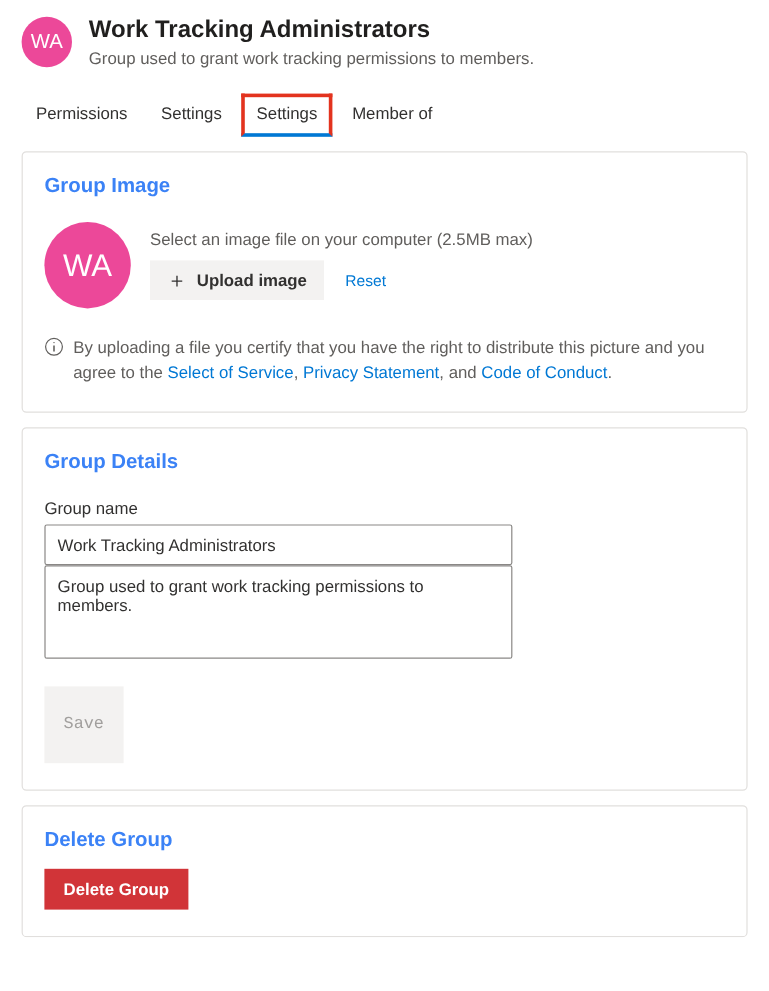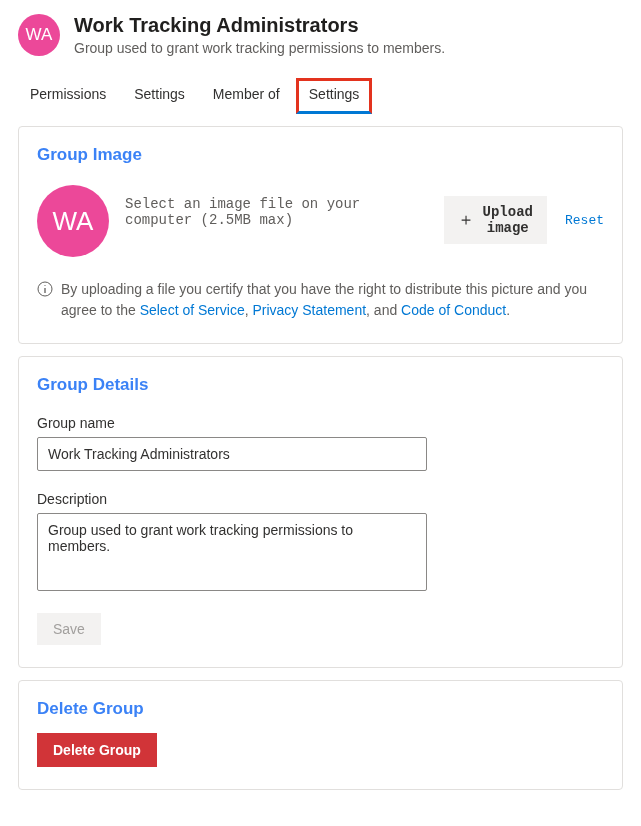--- a/index.html
+++ b/index.html
@@ -87,23 +87,22 @@
       margin-bottom: 16px;
     }
     .image-row {
       display: flex;
       align-items: center;
       gap: 16px;
       margin-top: 18px;
     }
     .image-actions {
       display: flex;
-      flex-direction: row;
+      flex-direction: column;
       gap: 10px;
-      font-family: Liberation Mono, monospace;
     }
     .hint-text {
       font-size: 14px;
       color: #605e5c;
     }
     .upload-row {
       display: flex;
       align-items: center;
       gap: 18px;
     }
@@ -172,21 +171,22 @@
     textarea.text-input {
       width: 390px;
       height: 78px;
       resize: none;
     }
     .btn-save {
       background: #f3f2f1;
       color: #a19f9d;
       font-weight: 400;
       margin-top: 18px;
-      padding: 8px 16px;
+      padding: 24px 16px;
+      font-family: Liberation Mono, monospace;
     }
     .delete-card .card-title {
       margin-bottom: 14px;
     }
     .delete-warning {
       font-size: 14px;
       color: #323130;
       margin-bottom: 18px;
     }
     .btn-danger {
@@ -202,22 +202,22 @@
   <div class="avatar">WA</div>
   <div class="title-block">
     <div class="page-title">Work Tracking Administrators</div>
     <div class="page-subtitle">Group used to grant work tracking permissions to members.</div>
   </div>
 </div>
 
 <div class="tabs">
   <div class="tab">Permissions</div>
   <div class="tab">Settings</div>
+  <div class="tab active tab-highlight">Settings</div>
   <div class="tab">Member of</div>
-  <div class="tab active tab-highlight">Settings</div>
 </div>
 
 <div class="card">
   <div class="card-title">Group Image</div>
   <div class="image-row">
     <div class="avatar large">WA</div>
     <div class="image-actions">
       <div class="hint-text">Select an image file on your computer (2.5MB max)</div>
       <div class="upload-row">
         <button class="btn btn-light">
@@ -237,21 +237,20 @@
     <div>
       <span>By uploading a file you certify that you have the right to distribute this picture and you agree to the </span><a class="link">Select of Service</a><span>, </span><a class="link">Privacy Statement</a><span>, and </span><a class="link">Code of Conduct</a><span>.</span>
     </div>
   </div>
 </div>
 
 <div class="card">
   <div class="card-title">Group Details</div>
   <div class="field-label">Group name</div>
   <input type="text" class="text-input" value="Work Tracking Administrators" style="">
-  <div class="field-label">Description</div>
   <textarea class="text-input" style="">Group used to grant work tracking permissions to members.</textarea>
   <div>
     <button class="btn btn-save">Save</button>
   </div>
 </div>
 
 <div class="card delete-card">
   <div class="card-title">Delete Group</div>
   <button class="btn btn-danger">Delete Group</button>
 </div>

